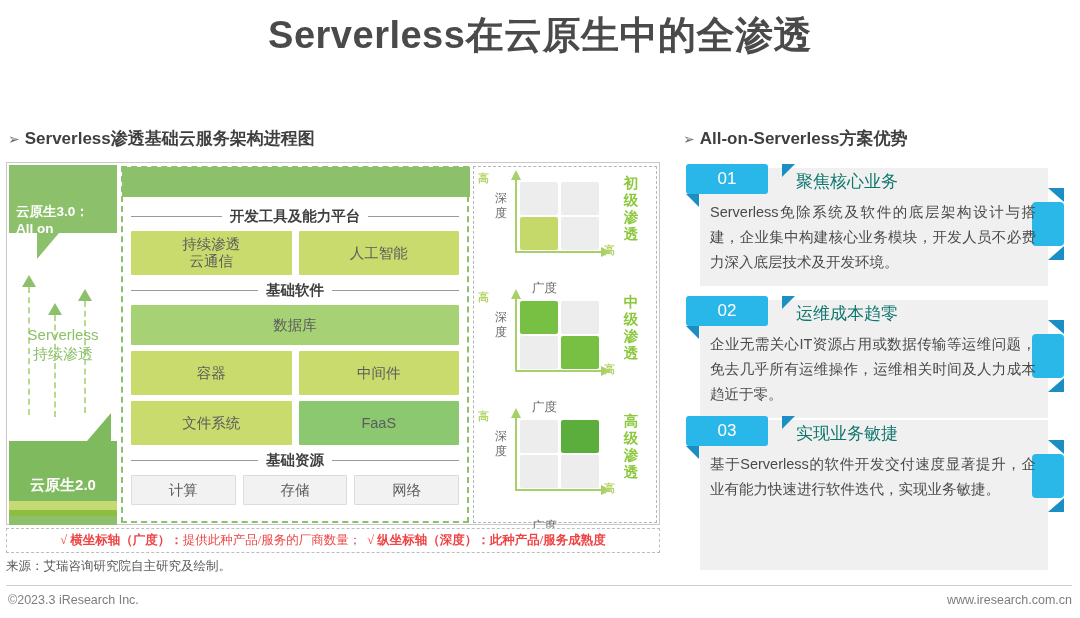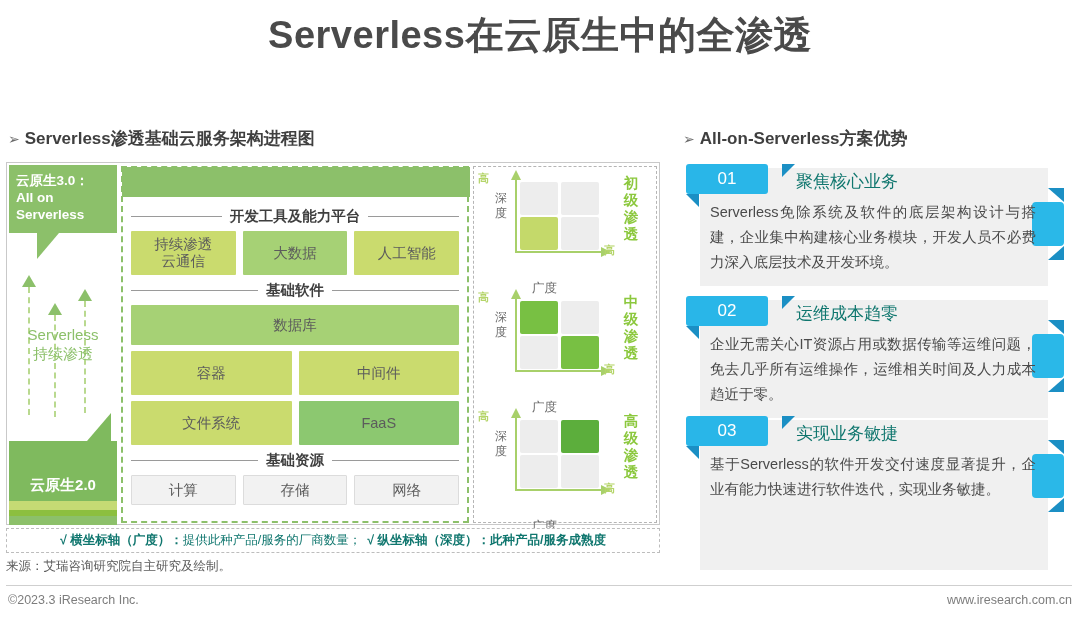--- a/index.html
+++ b/index.html
@@ -174,21 +174,21 @@
     position:absolute; left:146px; top:6px; width:22px;
     font-size:14.5px; font-weight:bold; color:#8cc83e; line-height:17px;
     text-align:center;
   }
 
   
   .note-box {
     position:absolute; left:6px; top:528px; width:654px; height:25px;
     border:1px dashed #bdbdbd; background:#fff;
     display:flex; align-items:center; justify-content:center;
-    font-size:12.5px; color:#0f766e; white-space:nowrap;
+    font-size:12.5px; color:#ef4444; white-space:nowrap;font-family:Liberation Serif, serif;
   }
   .note-box b { font-weight:bold; }
   .source {
     position:absolute; left:6px; top:558px;
     font-size:12.5px; color:#5a5a5a;
   }
 
   
   .card {
     position:absolute; left:700px; width:348px;
@@ -253,21 +253,21 @@
     <span class="caret">➢</span><span>Serverless渗透基础云服务架构进程图</span>
   </div>
   <div class="sec-head" id="sec-right">
     <span class="caret">➢</span><span>All-on-Serverless方案优势</span>
   </div>
 
   <div class="diagram">
 
     <div class="rail">
       <div class="rail-top"></div>
-      <div class="rail-top-label" style="white-space:pre-line;">云原生3.0：
+      <div class="rail-top-label" style="white-space:pre-line;margin-top:31px;">云原生3.0：
 All on
 Serverless</div>
       <div class="rail-top-notch"></div>
 
       <div class="up-arrow" style="left:15px; top:112px;"></div>
       <div class="dash-line" style="left:21px; top:124px; height:128px;"></div>
 
       <div class="up-arrow" style="left:41px; top:140px;"></div>
       <div class="dash-line" style="left:47px; top:152px; height:102px;"></div>
 
@@ -289,21 +289,20 @@
       <div class="stack-head"></div>
       <div class="stack-body" id="stack-body">
           <div class="grp-title">
             <span class="ln"></span>
             <span class="tx">开发工具及能力平台</span>
             <span class="ln"></span>
           </div>
           <div class="row">
             <div class="tile lime" style="white-space: pre-line;">持续渗透
 云通信</div>
-            <div class="tile green" style="white-space: pre-line;">大数据</div>
             <div class="tile lime" style="white-space: pre-line;">人工智能</div>
           </div>
           <div class="grp-title">
             <span class="ln"></span>
             <span class="tx">基础软件</span>
             <span class="ln"></span>
           </div>
           <div class="row">
             <div class="tile green wide" style="white-space: pre-line;">数据库</div>
           </div>

